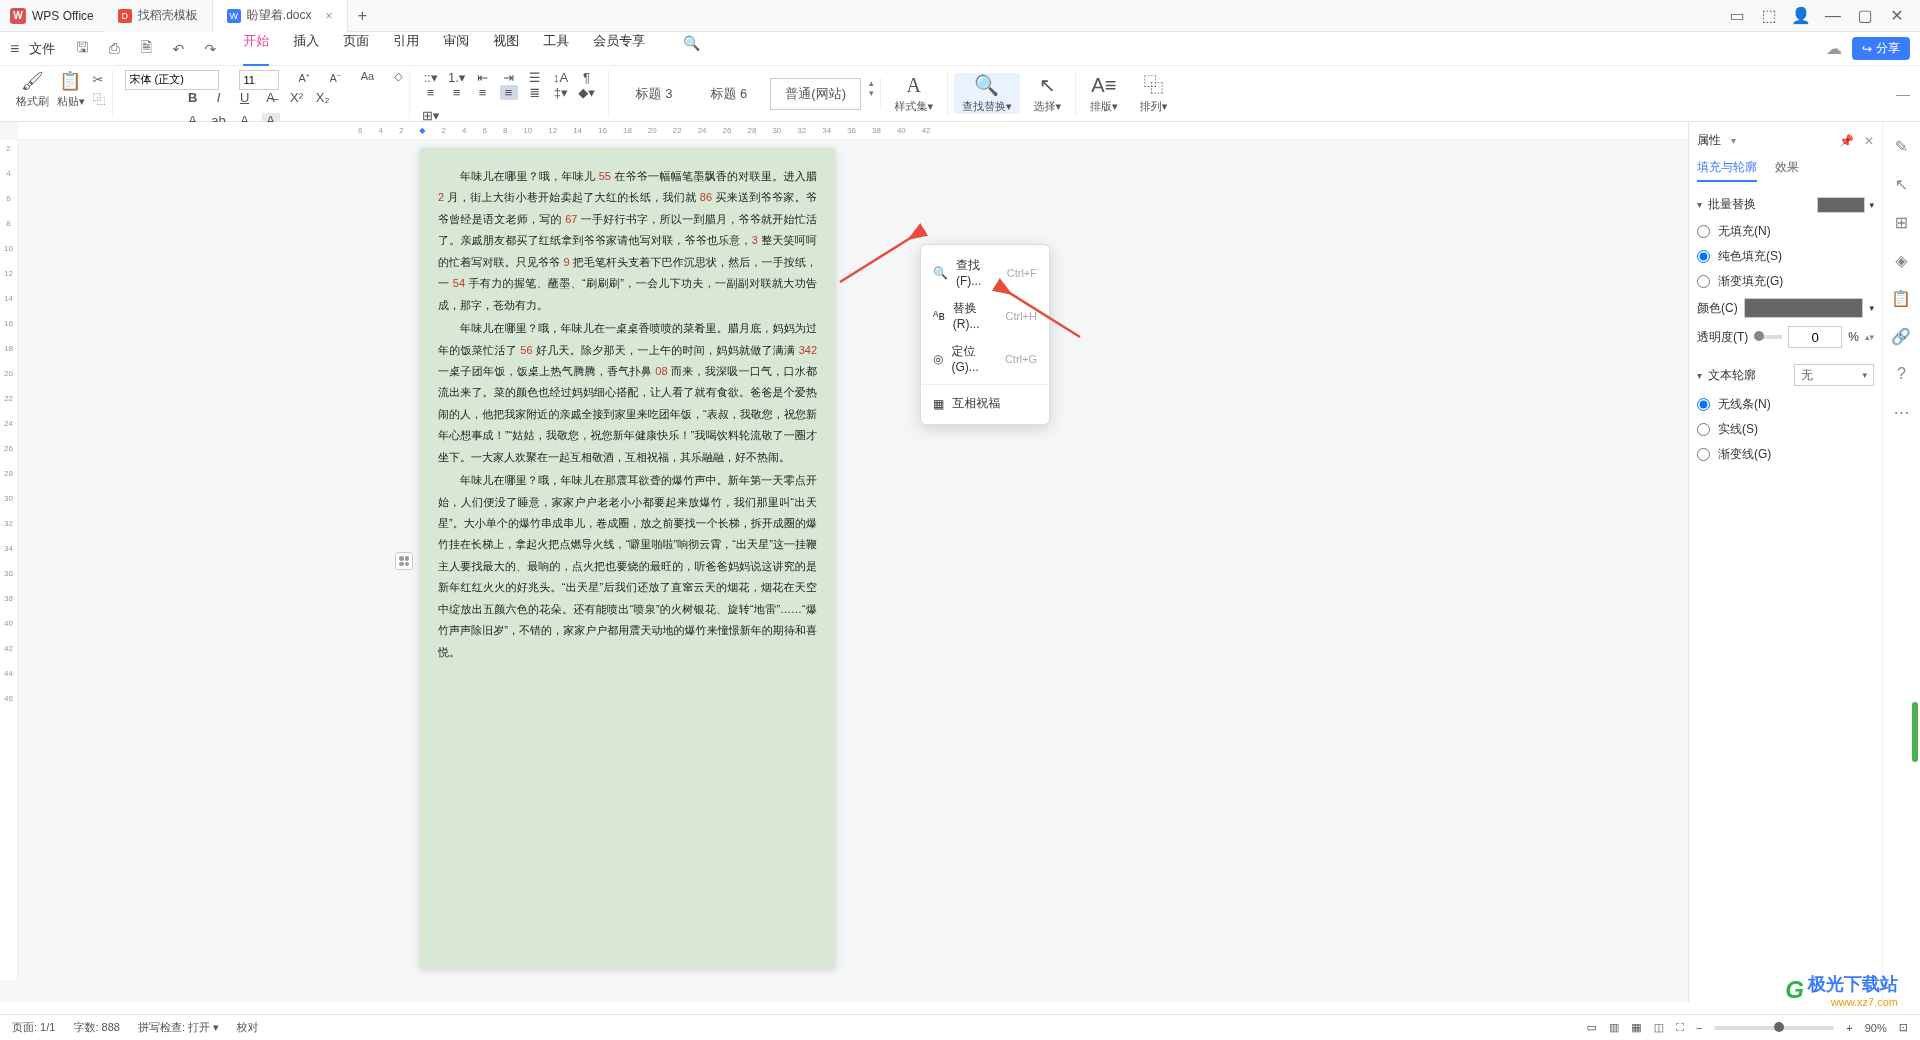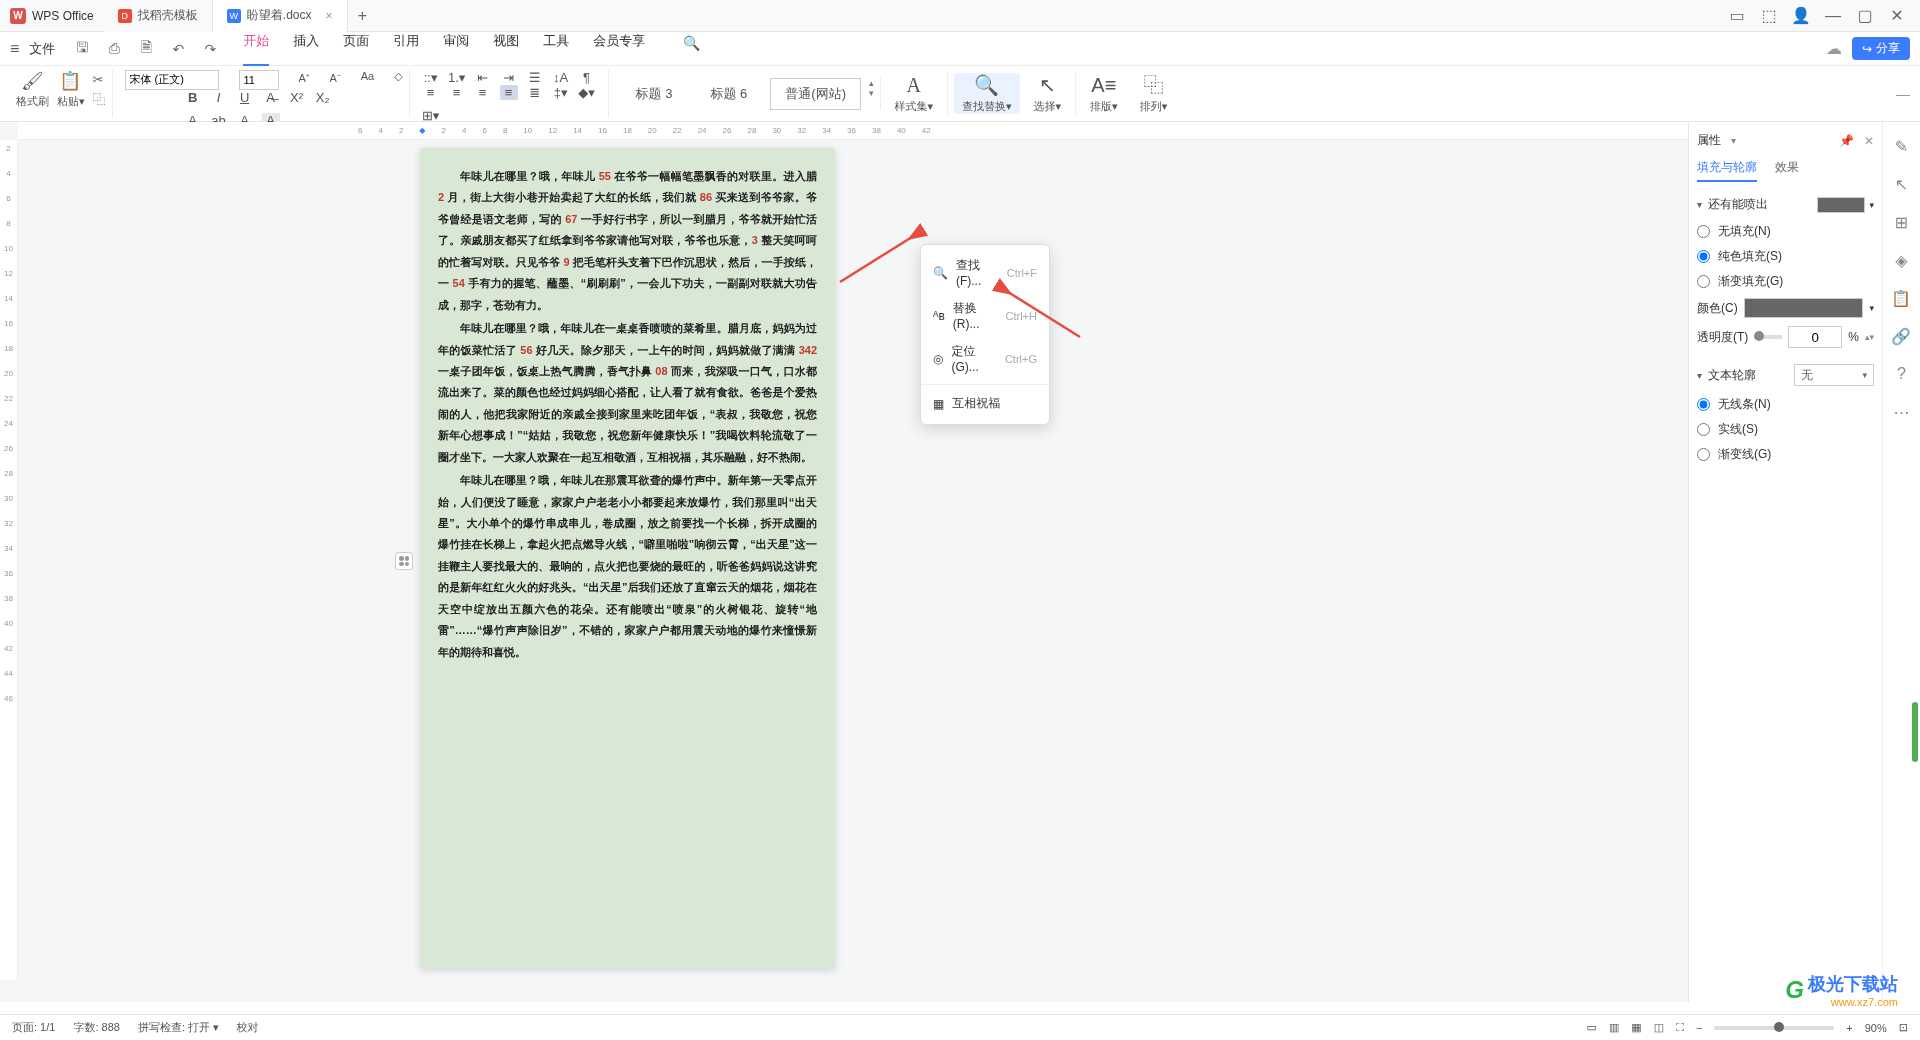--- a/index.html
+++ b/index.html
@@ -46,21 +46,21 @@
 .rbtn { display:flex; flex-direction:column; align-items:center; font-size:11px; color:#555; padding:0 8px; gap:2px;}
 .rbtn.active { background:#eaf2ff; border-radius:4px;}
 .rbtn .ico { font-size:20px; color:#555;}
 .workspace { position:relative; height: 880px; display:flex;}
 .doc-area { flex:1; background:#f5f6f8; position:relative; overflow:hidden;}
 .vruler { position:absolute; left:0; top:18px; width:18px; height:840px; background:#fff; border-right:1px solid #eee; font-size:8px; color:#999; display:flex; flex-direction:column; align-items:center; gap:16px; padding-top:4px;}
 .hruler { position:absolute; left:18px; top:0; height:18px; right:0; background:#fff; border-bottom:1px solid #eee; font-size:8px; color:#999; display:flex; align-items:center; gap:16px; padding-left:340px;}
 .page { position:absolute; left:420px; top:26px; width:415px; height:820px; background:#d9e8d5; box-shadow:0 2px 8px rgba(0,0,0,0.15); padding:18px 18px; font-size:11px; line-height:1.95; color:#222;}
 .page p { text-align:justify; margin-bottom:2px;}
 .page .red { color:#c0392b;}
-.page .indent { text-indent:2em;font-weight:bold;}
+.page .indent { text-indent:2em;}
 .handle { position:absolute; left:395px; top:430px; width:18px; height:18px; border:1px solid #ccc; border-radius:3px; background:#fff; display:grid; grid-template-columns:1fr 1fr; grid-template-rows:1fr 1fr; gap:1px; padding:3px;}
 .handle span{background:#999; border-radius:50%;}
 .dropdown { position:absolute; left:920px; top:122px; width:130px; background:#fff; border:1px solid #ddd; border-radius:6px; box-shadow:0 4px 16px rgba(0,0,0,0.15); padding:6px 0; z-index:100;}
 .dropdown .item { display:flex; align-items:center; padding:6px 12px; font-size:12px; color:#333; gap:8px;}
 .dropdown .item .sc { margin-left:auto; color:#aaa; font-size:11px;}
 .dropdown .sep { height:1px; background:#eee; margin:4px 0;}
 .arrow { position:absolute; z-index:101;}
 .right-panel { width:194px; background:#fff; border-left:1px solid #e5e5e5; padding:10px 8px; font-size:12px; position:relative;}
 .rp-head { display:flex; align-items:center; gap:10px; margin-bottom:10px; color:#333;}
 .rp-head .pin { margin-left:auto; color:#999;}
@@ -361,21 +361,21 @@
         <span style="font-size:10px;color:#888">▾</span>
       <span class="pin">📌</span>
       <span style="color:#999">✕</span>
     </div>
     <div class="rp-tabs">
       <span class="t active">填充与轮廓</span>
       <span class="t">效果</span>
     </div>
     <div class="rp-section">
       <div class="rp-title">
-        <span>还有能喷出</span>
+        <span>批量替换</span>
         <div style="margin-left:auto;width:48px;height:16px;background:#666;border:1px solid #ccc"></div>
           <span style="font-size:9px">▾</span>
       </div>
       <div class="rp-row">
           <input type="radio" name="fill" style="">
           <span>无填充(N)</span>
         </div>
       <div class="rp-row">
           <input type="radio" name="fill" checked="" style="">
           <span>纯色填充(S)</span>

